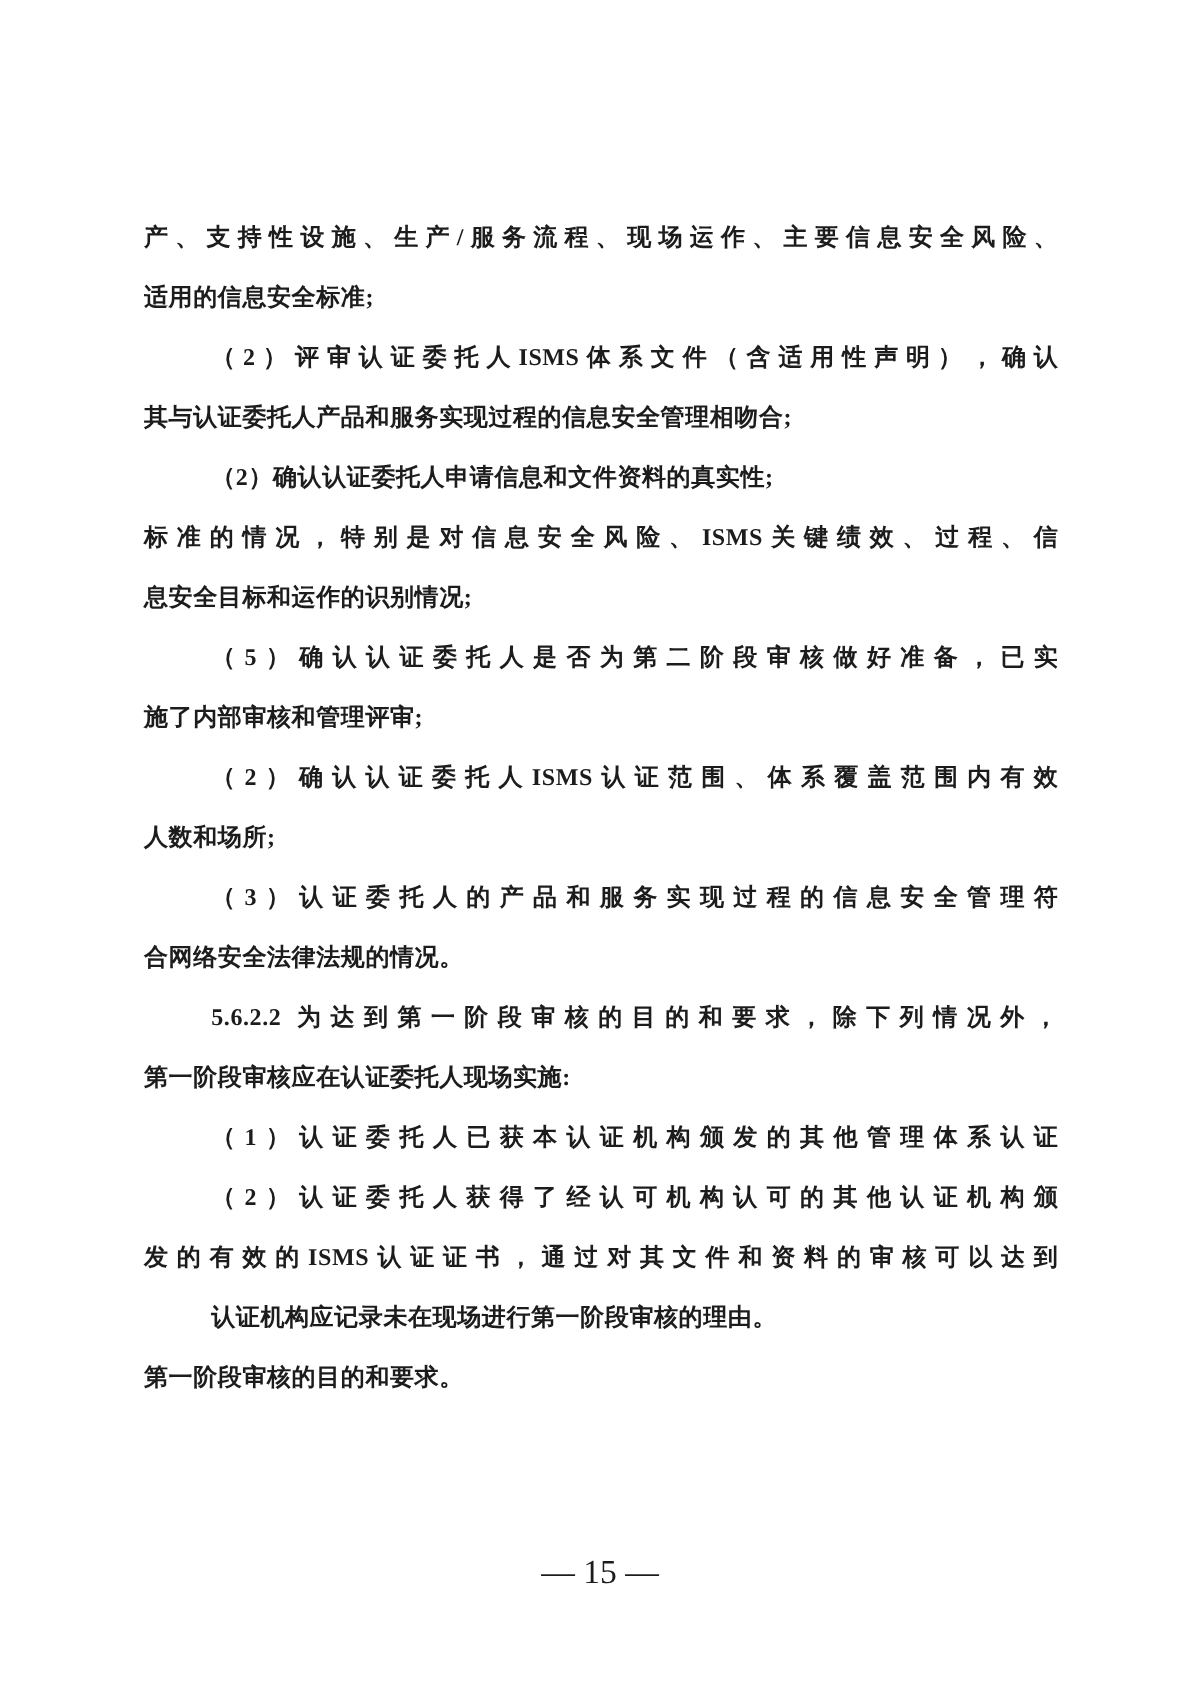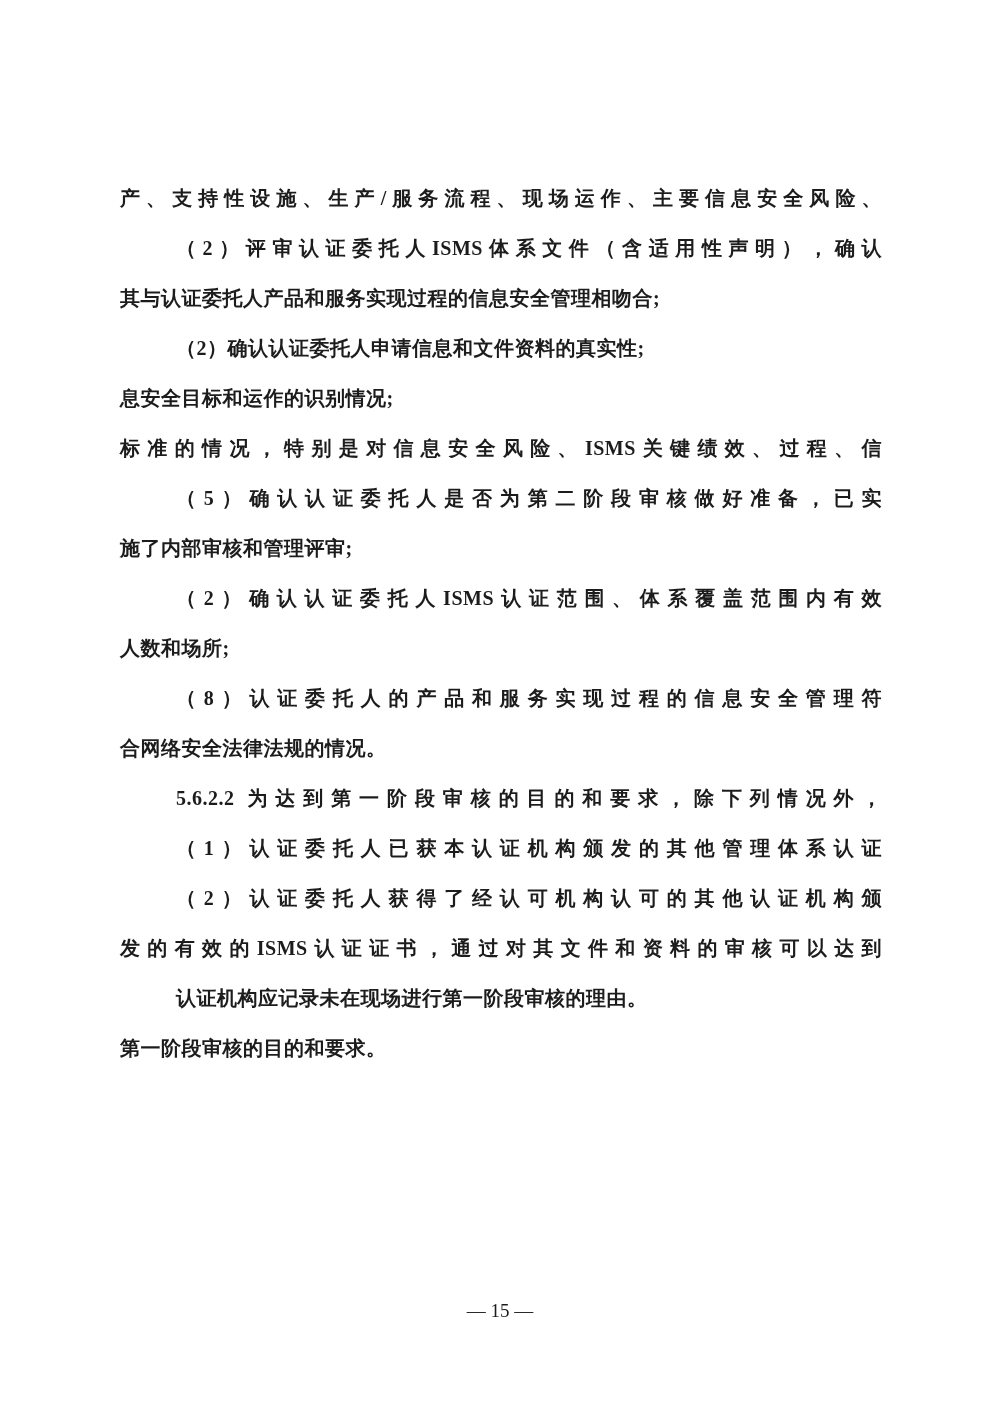--- a/index.html
+++ b/index.html
@@ -41,44 +41,46 @@
   .just {
     text-align: justify;
     text-align-last: justify;
   }
   .footer {
     position: absolute;
     left: 0;
     right: 0;
     top: 1291px;
     text-align: center;
-    font-size: 19px;
+    font-size: 28px;
     line-height: 40px;
     color: #1c1c1c;
   }
 </style>
 </head>
 <body>
 
 <div class="page">
 
   <div class="text-block">
     <div class="ln just">产、支持性设施、生产/服务流程、现场运作、主要信息安全风险、</div>
+    <div class="ln">适用的信息安全标准;</div>
     <div class="ln ind just">（2）评审认证委托人ISMS体系文件（含适用性声明），确认</div>
     <div class="ln">其与认证委托人产品和服务实现过程的信息安全管理相吻合;</div>
     <div class="ln ind">（2）确认认证委托人申请信息和文件资料的真实性;</div>
+    <div class="ln just">标准的情况，特别是对信息安全风险、ISMS关键绩效、过程、信</div>
     <div class="ln">息安全目标和运作的识别情况;</div>
-    <div class="ln just">标准的情况，特别是对信息安全风险、ISMS关键绩效、过程、信</div>
     <div class="ln ind just">（5）确认认证委托人是否为第二阶段审核做好准备，已实</div>
     <div class="ln">施了内部审核和管理评审;</div>
     <div class="ln ind just">（2）确认认证委托人ISMS认证范围、体系覆盖范围内有效</div>
     <div class="ln">人数和场所;</div>
-    <div class="ln ind just">（8）认证委托人的产品和服务实现过程的信息安全管理符</div>
+    <div class="ln ind just">（3）认证委托人的产品和服务实现过程的信息安全管理符</div>
     <div class="ln">合网络安全法律法规的情况。</div>
     <div class="ln ind just">5.6.2.2 为达到第一阶段审核的目的和要求，除下列情况外，</div>
+    <div class="ln">第一阶段审核应在认证委托人现场实施:</div>
     <div class="ln ind just">（1）认证委托人已获本认证机构颁发的其他管理体系认证</div>
     <div class="ln ind just">（2）认证委托人获得了经认可机构认可的其他认证机构颁</div>
     <div class="ln just">发的有效的ISMS认证证书，通过对其文件和资料的审核可以达到</div>
     <div class="ln ind">认证机构应记录未在现场进行第一阶段审核的理由。</div>
     <div class="ln">第一阶段审核的目的和要求。</div>
   </div>
 
   <div class="footer">— 15 —</div>
 
 </div>

